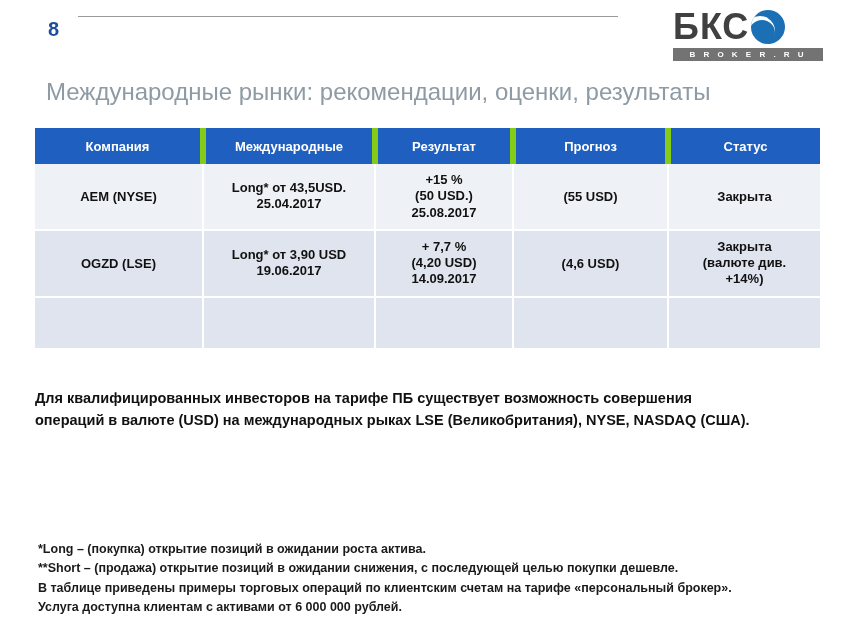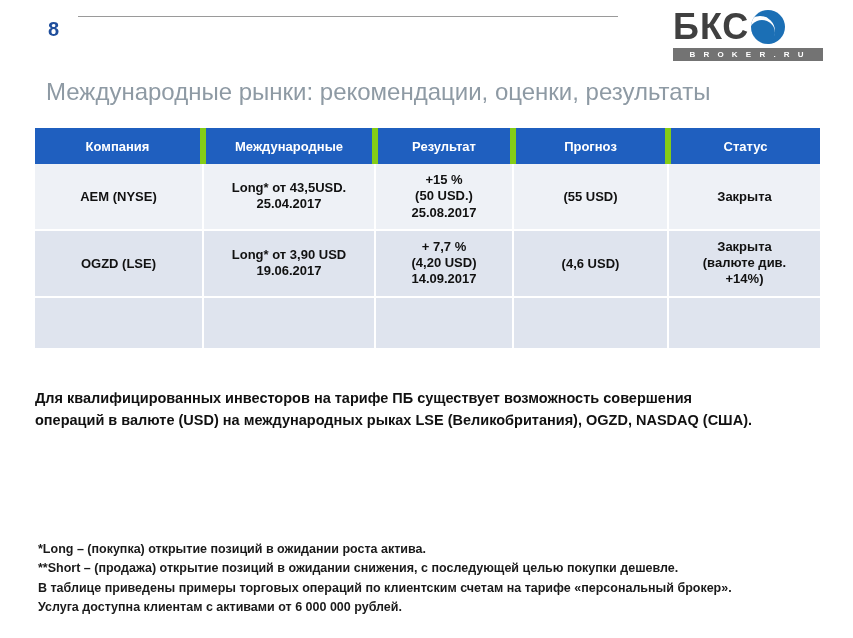--- a/index.html
+++ b/index.html
@@ -257,21 +257,21 @@
           <td>&nbsp;</td>
           <td>&nbsp;</td>
           <td>&nbsp;</td>
         </tr>
       </tbody>
     </table>
   </div>
 
   <div class="body-text">
     <div>Для квалифицированных инвесторов на тарифе ПБ существует возможность совершения</div>
-    <div>операций в валюте (USD) на международных рыках  LSE (Великобритания), OGZD, NASDAQ (США).</div>
+    <div>операций в валюте (USD) на международных рыках  LSE (Великобритания), NYSE, NASDAQ (США).</div>
   </div>
 
   <div class="footnotes">
     <div>*Long – (покупка) открытие позиций в ожидании  роста актива.</div>
     <div>**Short – (продажа) открытие позиций в ожидании снижения, с последующей целью покупки дешевле.</div>
     <div>В таблице приведены примеры торговых операций по клиентским счетам на тарифе «персональный брокер».</div>
     <div>Услуга доступна клиентам с активами от 6 000 000  рублей.</div>
   </div>
 
 </div>

